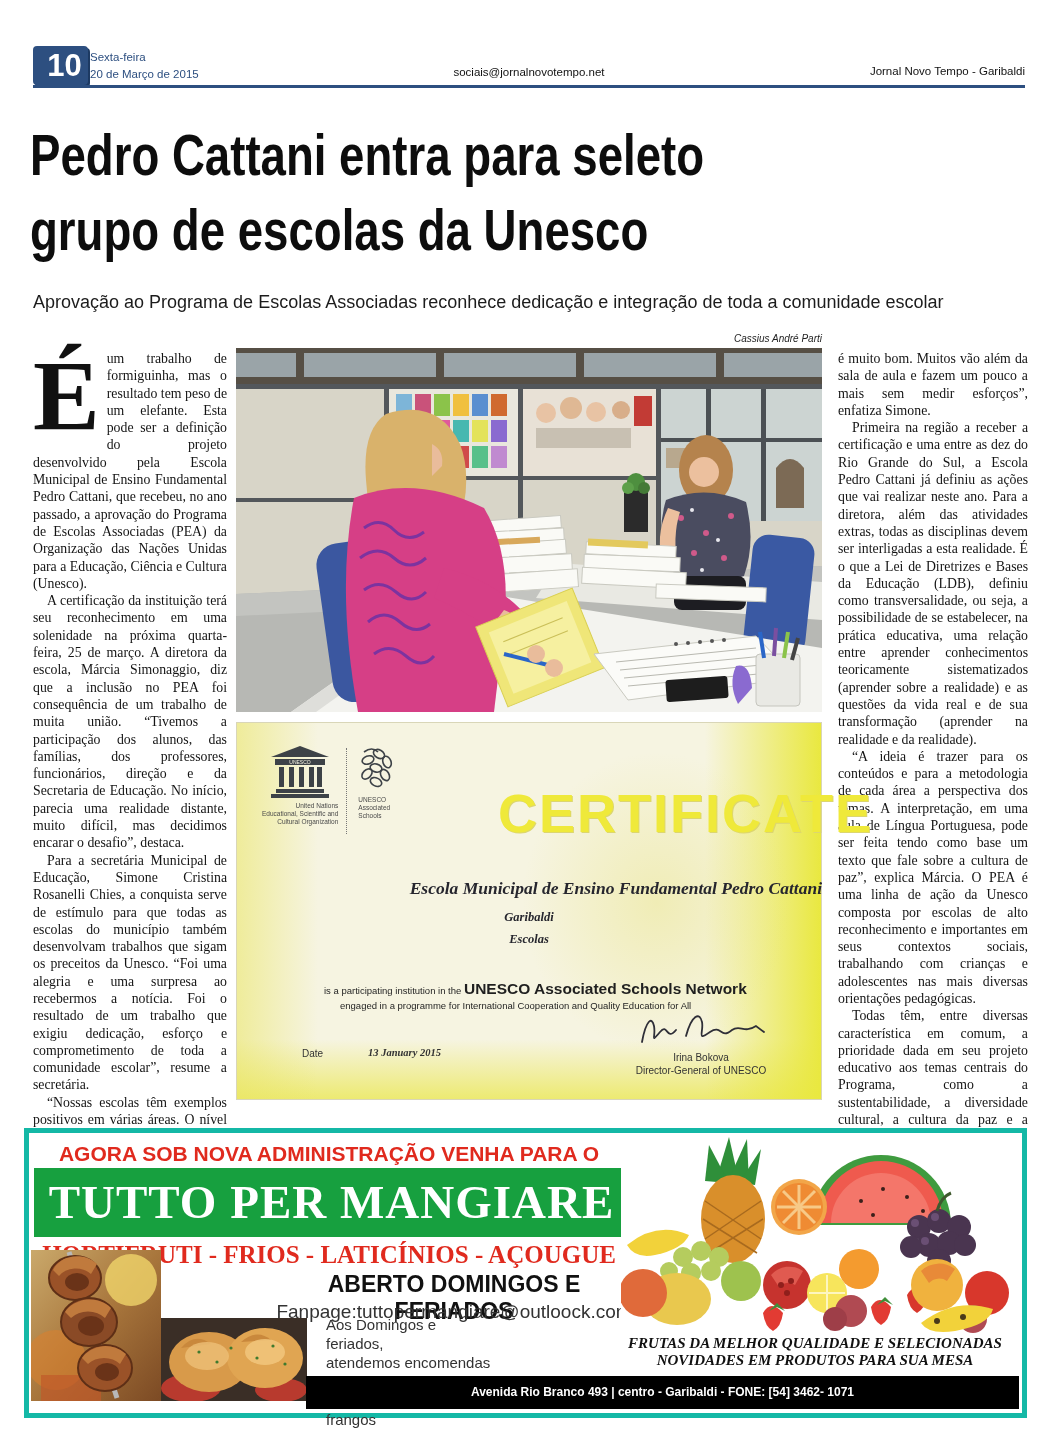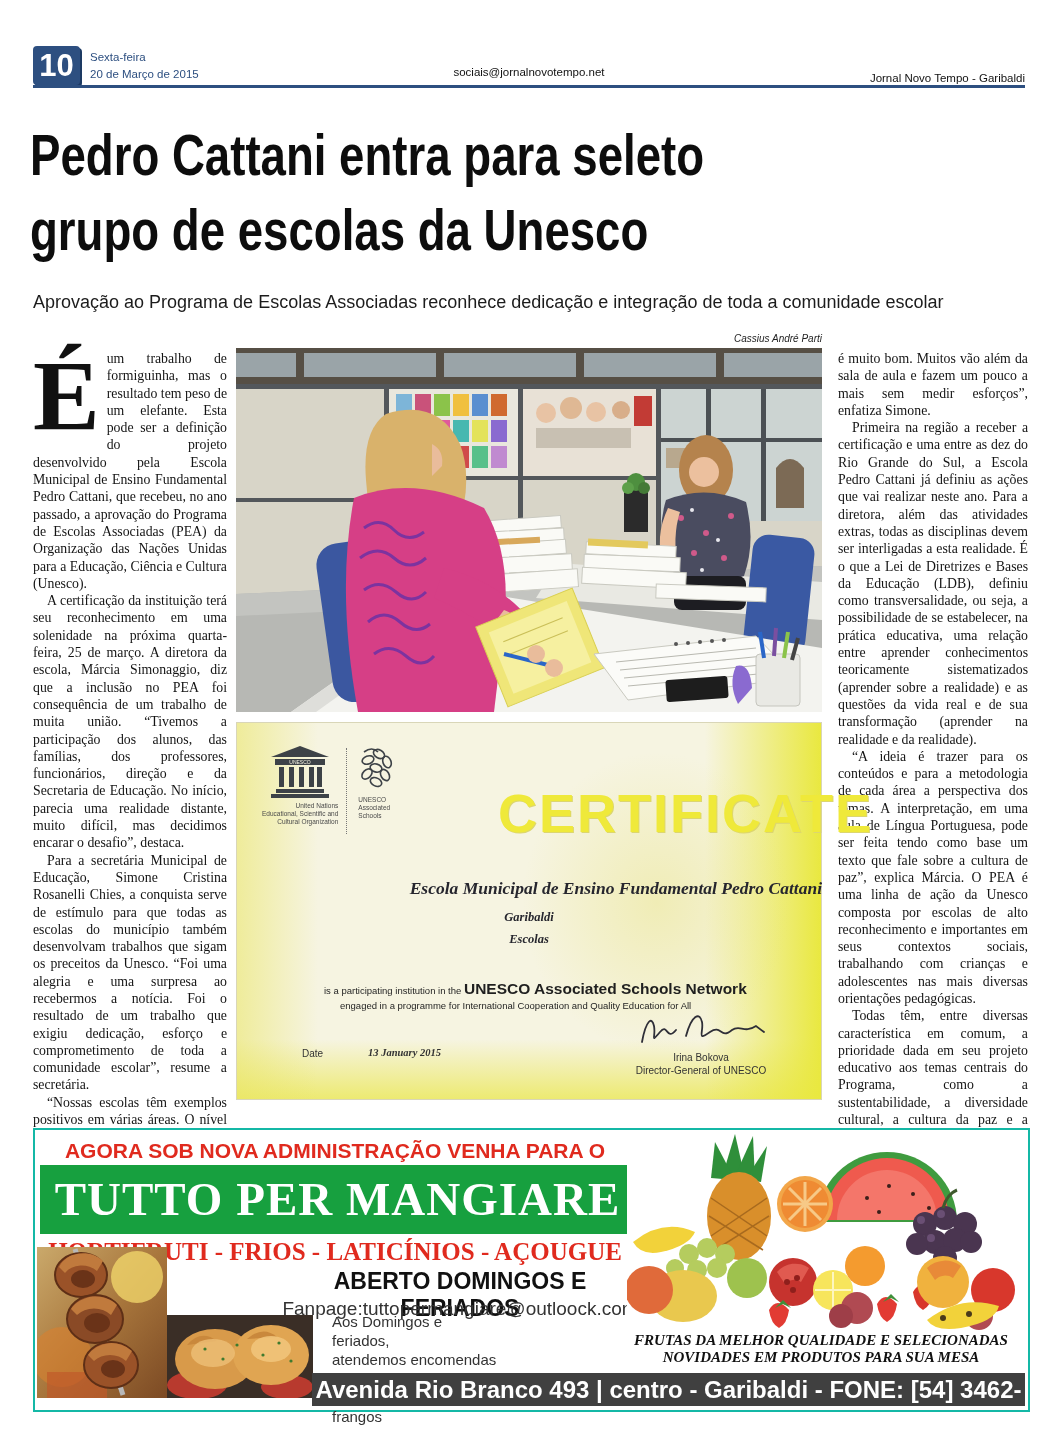--- a/index.html
+++ b/index.html
@@ -2,24 +2,24 @@
 <html><head>
 <meta charset="utf-8">
 <style>
   html,body{margin:0;padding:0;background:#e8e8e8;}
   .page{position:relative;width:1058px;height:1443px;background:#fff;margin:0 auto;
         font-family:"Liberation Sans",sans-serif;overflow:hidden;}
   .abs{position:absolute;}
   
   .pagenum-box{left:33px;top:46px;width:47px;height:39px;background:#2d4f80;border-radius:4px;
                color:#fff;font-weight:bold;font-size:31px;text-align:center;line-height:40px;
-               box-shadow:2px 2px 0 #1d3a63;}
+               box-shadow:2px 2px 0 #1d3a63;padding-left:8px;}
   .daydate{left:90px;top:49px;color:#2d4f80;font-size:11.5px;line-height:17px;}
   .header-email{left:0;width:1058px;top:66px;text-align:center;font-size:11.5px;color:#111;}
-  .header-masthead{right:33px;top:72px;font-size:11.5px;color:#111;text-align:center;}
+  .header-masthead{right:33px;top:65px;font-size:11.5px;color:#111;text-align:center;}
   .header-rule{left:33px;top:85px;width:992px;height:3px;background:#2d4f80;}
   
   .headline{left:30px;top:118px;font-weight:bold;font-size:57px;line-height:1.32;color:#0d0d0d;
             transform:scaleX(0.80);transform-origin:0 0;white-space:nowrap;letter-spacing:0;}
   .subheadline{left:33px;top:292px;width:950px;font-size:18px;color:#1c1c1c;}
   
   .col{font-family:"Liberation Serif",serif;font-size:13.8px;line-height:17.3px;
        text-align:justify;color:#141414;}
   .col p{margin:0;text-indent:14px;}
   .col p.first{text-indent:0;}
@@ -57,37 +57,37 @@
   .cert-line1 .small{font-size:9.5px;}
   .cert-line1 .big{font-size:15.5px;font-weight:bold;}
   .cert-line2{left:104px;top:278px;font-size:9.5px;color:#1f1f1f;}
   .cert-date-label{left:46px;top:326px;font-size:10px;color:#333;padding-left:20px;}
   .cert-date-value{left:132px;top:325px;font-size:10.5px;font-style:italic;font-weight:bold;
                    font-family:"Liberation Serif",serif;color:#333;}
   .cert-signature{left:400px;top:286px;}
   .cert-signer{left:370px;top:330px;width:190px;text-align:center;font-size:10px;color:#333;}
   .cert-signer-title{left:350px;top:343px;width:230px;text-align:center;font-size:10px;color:#333;}
   
-  .ad{left:33px;top:1128px;width:993px;height:280px;border:2px solid #14b8a6;background:#fff;}
+  .ad{left:24px;top:1128px;width:993px;height:280px;border:5px solid #14b8a6;background:#fff;}
   .ad-tagline{left:0;top:9px;width:600px;text-align:center;color:#e02a1e;font-weight:bold;font-size:21px;}
   .ad-banner{left:5px;top:35px;width:595px;height:69px;background:#17a03f;color:#fff;
              font-family:"Liberation Serif",serif;font-weight:bold;font-size:47px;line-height:69px;
              text-align:center;letter-spacing:1px;}
   .ad-departments{left:0;top:108px;width:600px;text-align:center;color:#e02a1e;font-weight:bold;
                   font-size:25px;font-family:"Liberation Serif",serif;}
   .ad-open{left:240px;top:138px;width:370px;text-align:center;font-weight:bold;font-size:23px;color:#111;}
   .ad-fanpage{left:240px;top:168px;width:370px;text-align:center;font-size:19px;color:#333;}
   .ad-orders{left:297px;top:182px;width:170px;font-size:15px;line-height:19px;color:#333;white-space:pre-line;}
   .ad-meat{left:2px;top:117px;width:130px;height:151px;overflow:hidden;}
   .ad-chicken{left:132px;top:185px;width:146px;height:83px;overflow:hidden;}
   .ad-fruits{left:592px;top:2px;width:398px;height:200px;overflow:hidden;background:#fff;}
   .ad-fruits-note{left:580px;top:202px;width:412px;text-align:center;font-family:"Liberation Serif",serif;
                   font-weight:bold;font-style:italic;font-size:15px;line-height:17px;color:#111;white-space:pre-line;}
-  .ad-address{left:277px;top:243px;width:713px;height:33px;background:#404040;color:#fff;
-              font-weight:bold;font-size:24px;line-height:33px;text-align:center;}
+  .ad-address{left:277px;top:243px;width:713px;height:33px;background:#000000;color:#fff;
+              font-weight:bold;font-size:12px;line-height:33px;text-align:center;}
 </style>
 </head>
 <body>
 
 <div class="page">
 
   <div class="abs pagenum-box">
     <span>10</span>
   </div>
   <div class="abs daydate">

